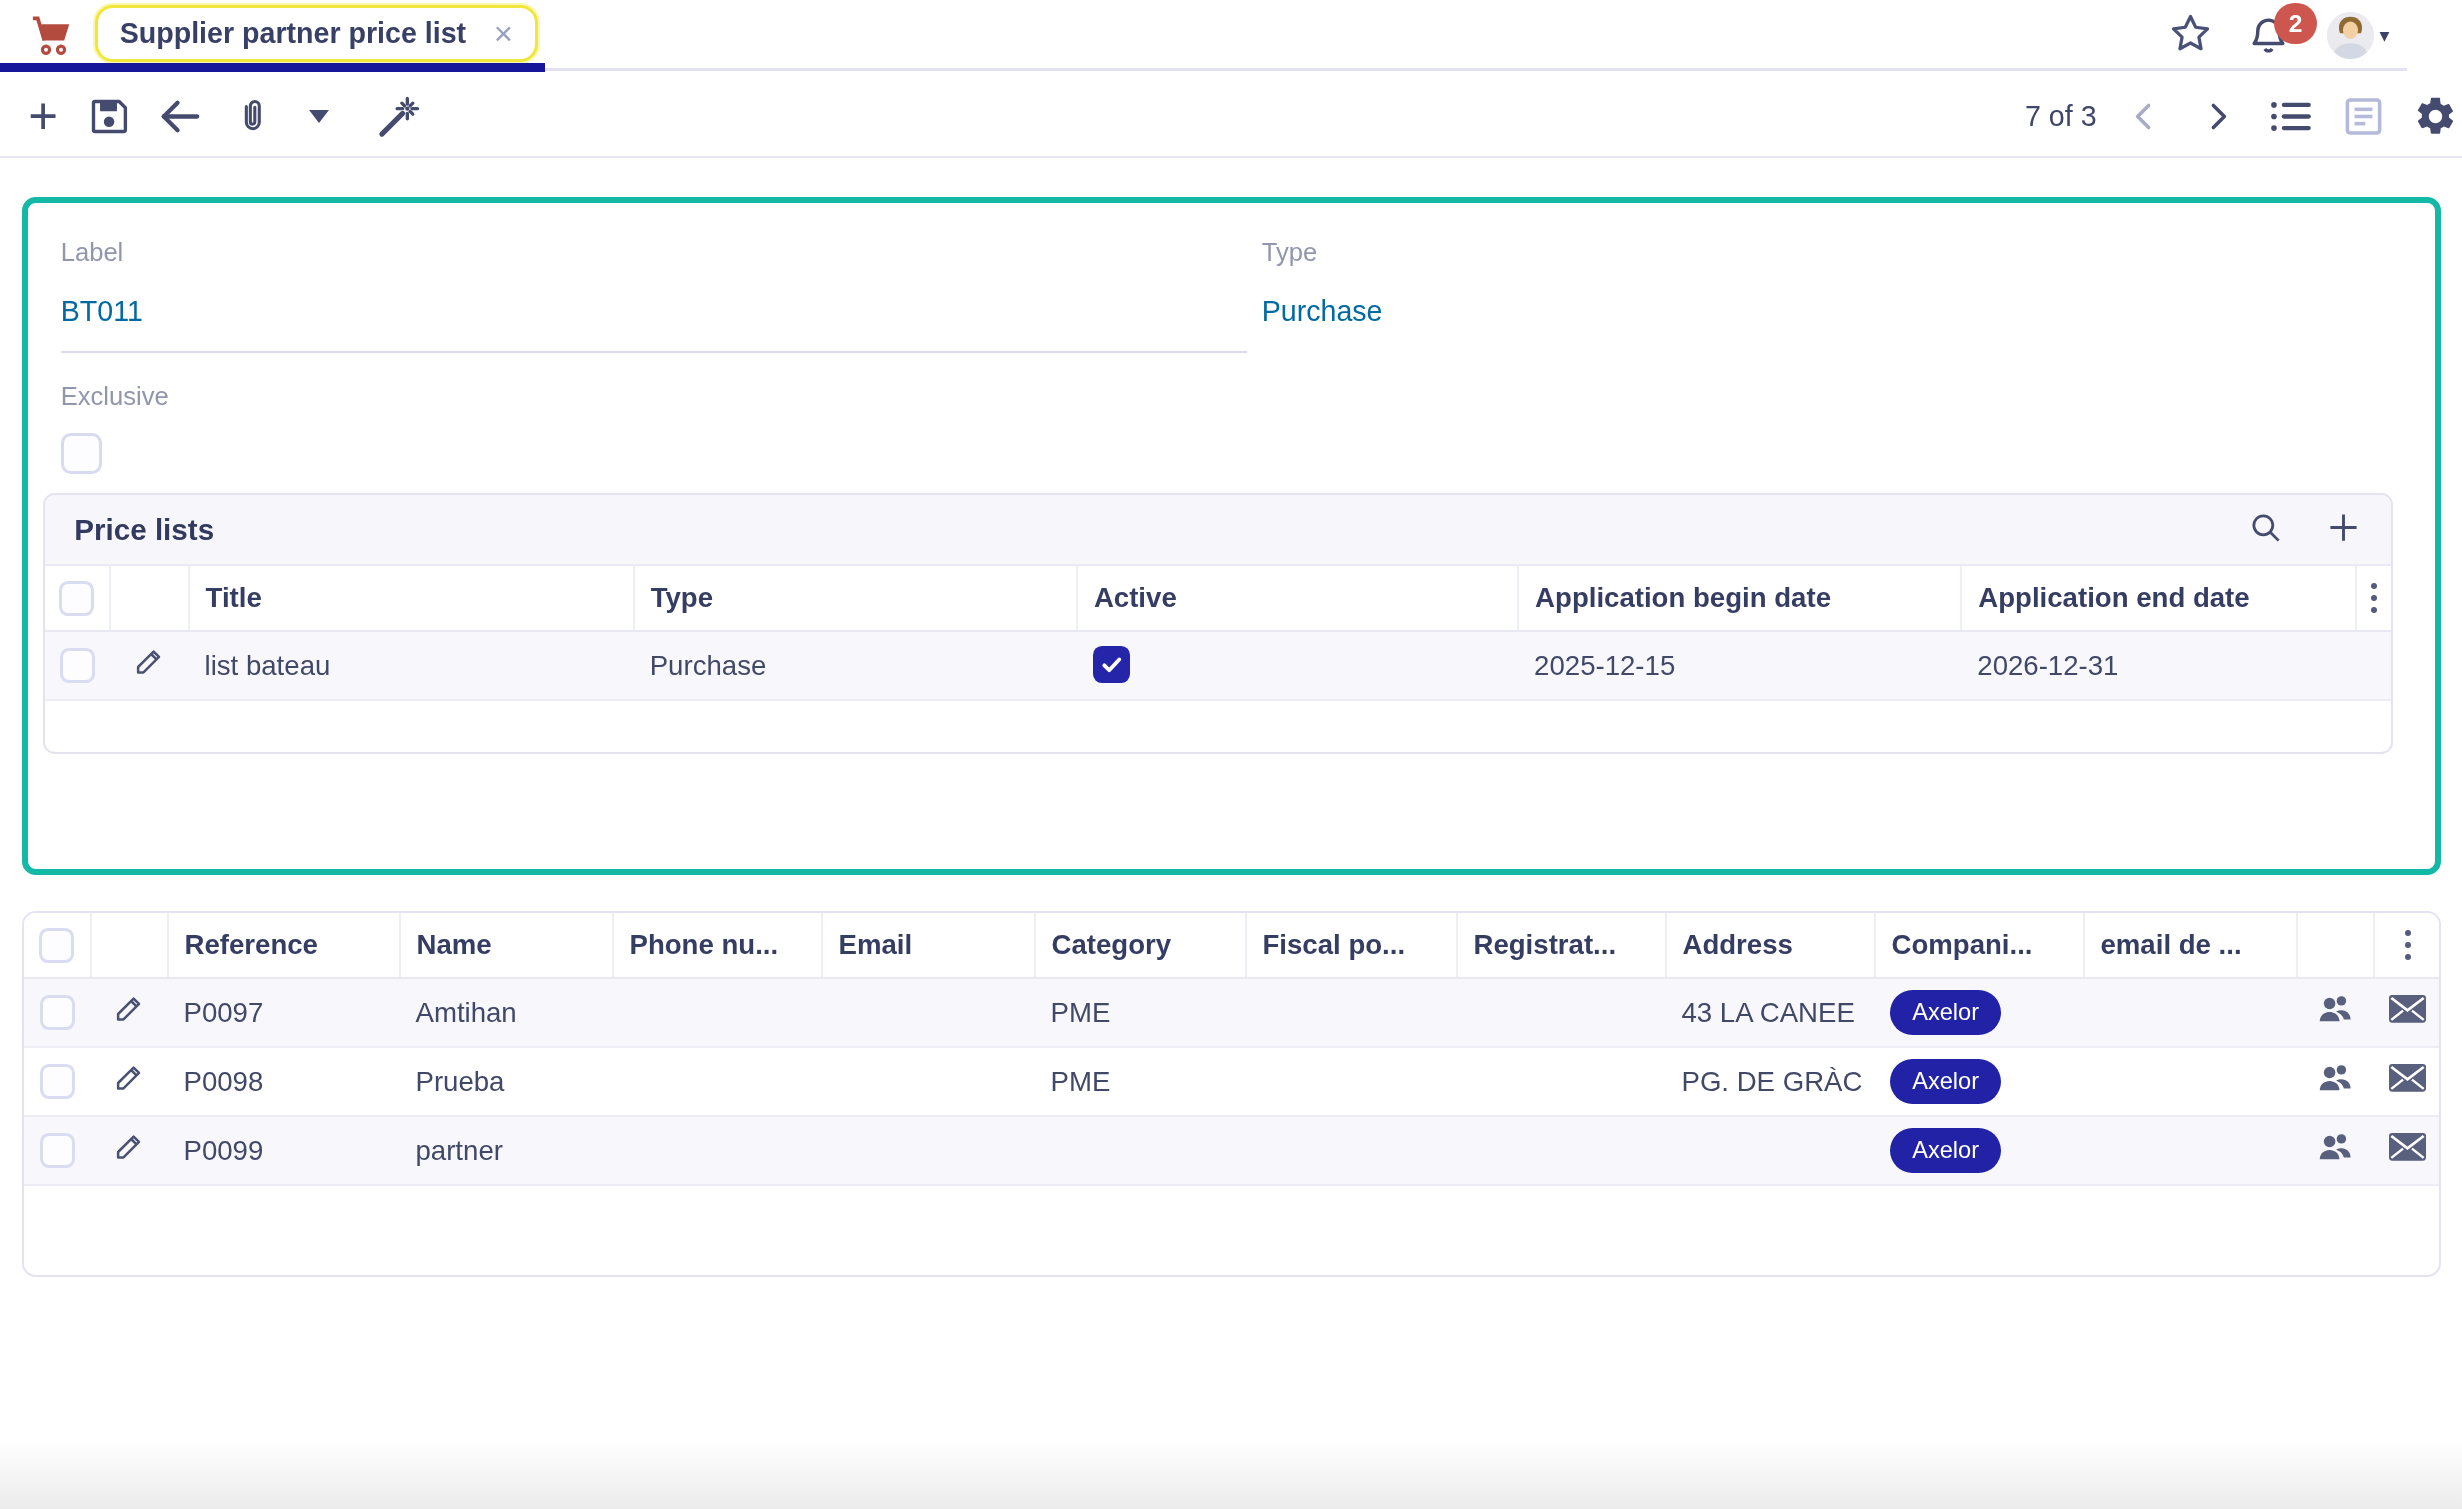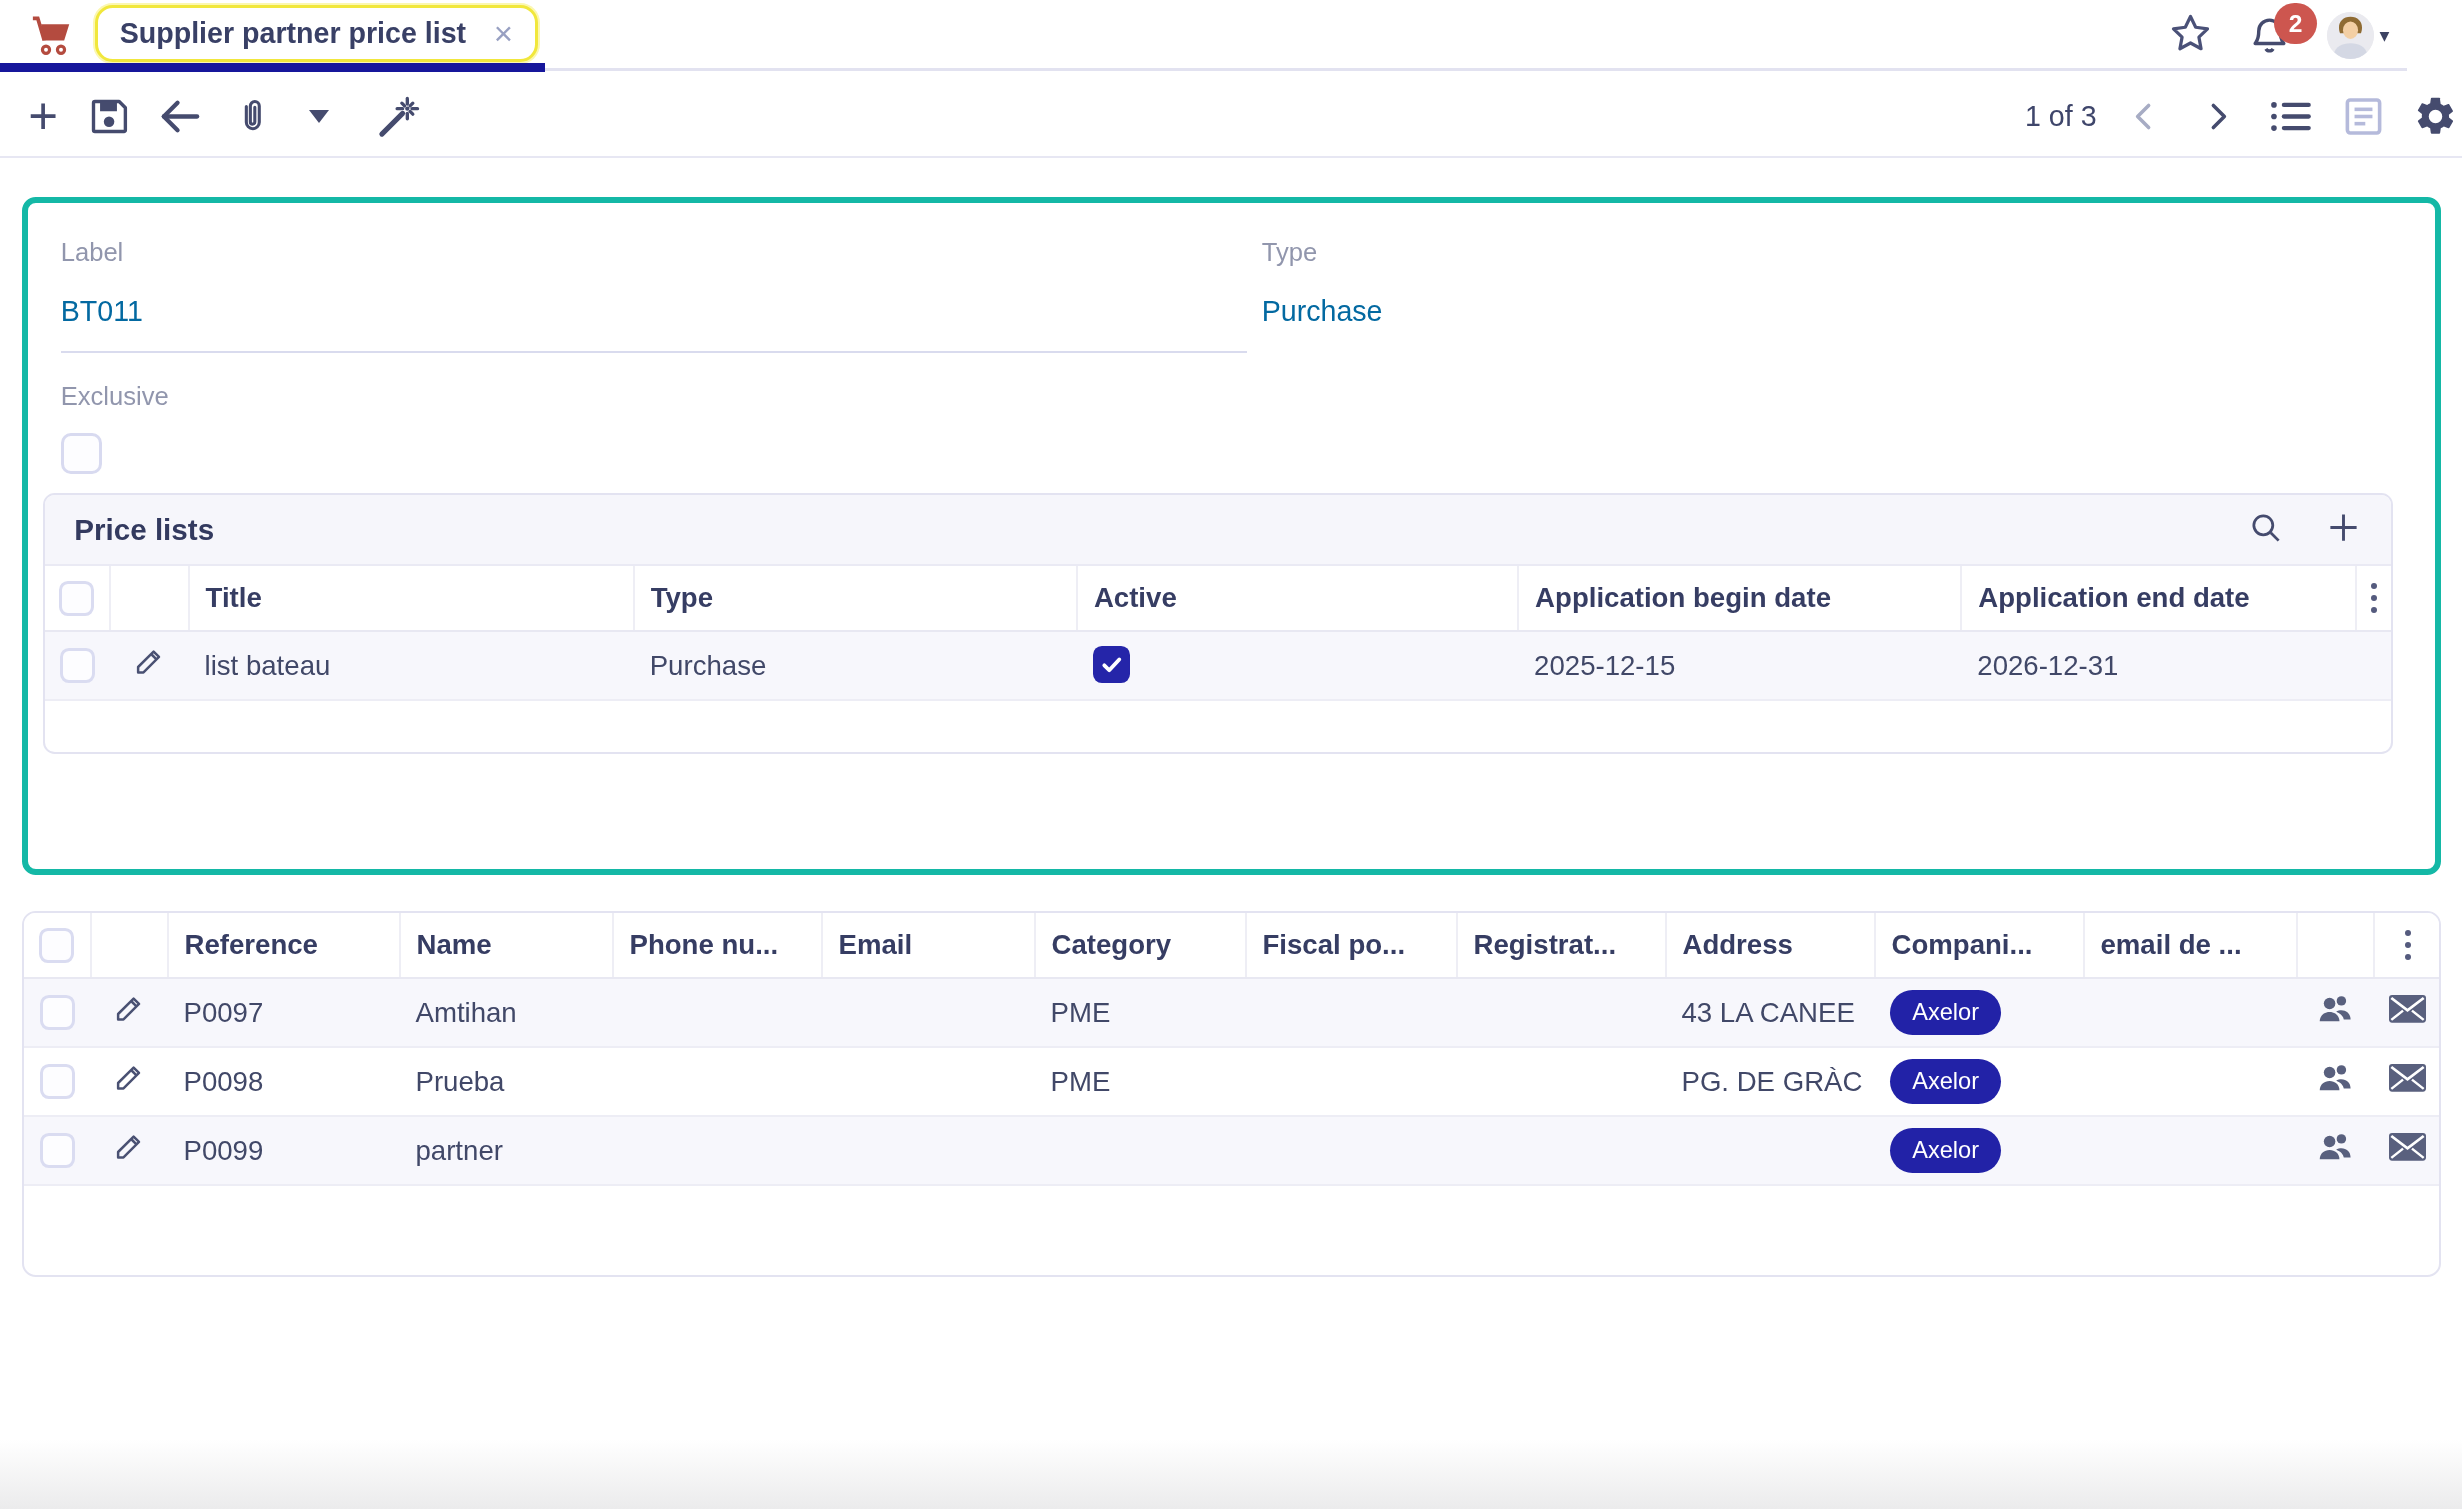--- a/index.html
+++ b/index.html
@@ -1,20 +1,20 @@
 <!DOCTYPE html>
 <html><head>
 <meta charset="utf-8">
 <style>
   * { margin:0; padding:0; box-sizing:border-box; }
   html,body { width:2463px; height:1509px; background:#ffffff; font-family:"Liberation Sans", sans-serif; overflow:hidden; }
   .app { position:relative; width:2463px; height:1509px; background:#fff; }
 
   
-  .navbar { position:absolute; left:0; top:0; width:2407px; height:71px; background:#fff; border-bottom:3px solid #e2e2f0;text-align:center; }
+  .navbar { position:absolute; left:0; top:0; width:2407px; height:71px; background:#fff; border-bottom:3px solid #e2e2f0; }
   .tab-underline { position:absolute; left:0; top:63px; width:545px; height:8.9px; background:#16169b; }
   .cart-btn { position:absolute; left:27.6px; top:12.8px; width:45px; height:45px; display:flex; align-items:center; justify-content:center; }
   .nav-tab { position:absolute; left:95px; top:4.9px; height:57px; min-width:437px; border:3.9px solid #f1e73c; border-radius:17.7px; background:#fff; display:flex; align-items:center; padding:0 21.7px; gap:19.7px; box-shadow:0 0 0 2px #fbf7b0; }
   .nav-tab .tab-label { font-size:28.6px; font-weight:bold; color:#394066; white-space:nowrap; }
   .nav-tab .tab-close { font-size:33px; color:#98a0c2; line-height:1; margin-left:7.9px; cursor:default; }
   .nav-right { position:absolute; right:17.7px; top:0; height:71px; display:flex; align-items:center; gap:35px; }
   .bell-wrap { position:relative; width:45px; height:49px; }
   .badge { position:absolute; right:-25.6px; top:-7.9px; min-width:43px; height:41px; background:#cd564f; border-radius:21.7px; color:#fff; font-size:24.6px; font-weight:bold; display:flex; align-items:center; justify-content:center; padding:0 9.9px; }
   .avatar-wrap { display:flex; align-items:center; gap:5.9px; }
   .avatar { width:47px; height:47px; border-radius:50%; overflow:hidden; background:#e9e9ee; }
@@ -137,21 +137,21 @@
           <line x1="10.8" y1="8" x2="13.6" y2="8"></line>
             <line x1="18.4" y1="8" x2="21.2" y2="8"></line>
           <line x1="13.2" y1="5.2" x2="14.6" y2="6.6"></line>
             <line x1="17.4" y1="9.4" x2="18.8" y2="10.8"></line>
           <line x1="18.8" y1="5.2" x2="17.4" y2="6.6"></line>
         </g>
         <circle cx="16" cy="8" r="1.1" fill="#454b6e"></circle>
       </svg>
     </div>
 
-    <div class="pager">1 of 3</div>
+    <div class="pager">7 of 3</div>
     <div class="tbtn" style="left:2120px;width:49px;">
       <svg width="33" height="33" viewBox="0 0 24 24" fill="none" stroke="#a7acc4" stroke-width="2.6" stroke-linecap="round" stroke-linejoin="round">
         <polyline points="15 4 7 12 15 20"></polyline>
       </svg>
     </div>
     <div class="tbtn" style="left:2193px;width:49px;">
       <svg width="33" height="33" viewBox="0 0 24 24" fill="none" stroke="#454b6e" stroke-width="2.6" stroke-linecap="round" stroke-linejoin="round">
         <polyline points="9 4 17 12 9 20"></polyline>
       </svg>
     </div>

